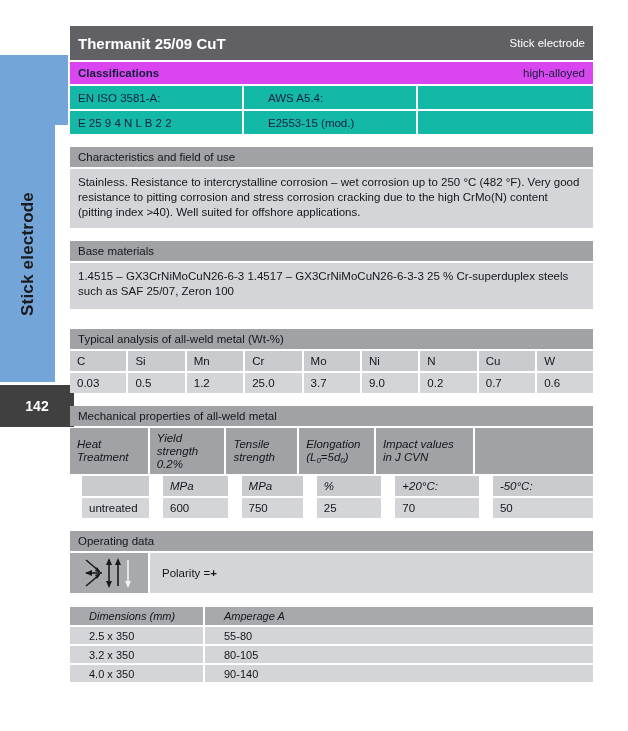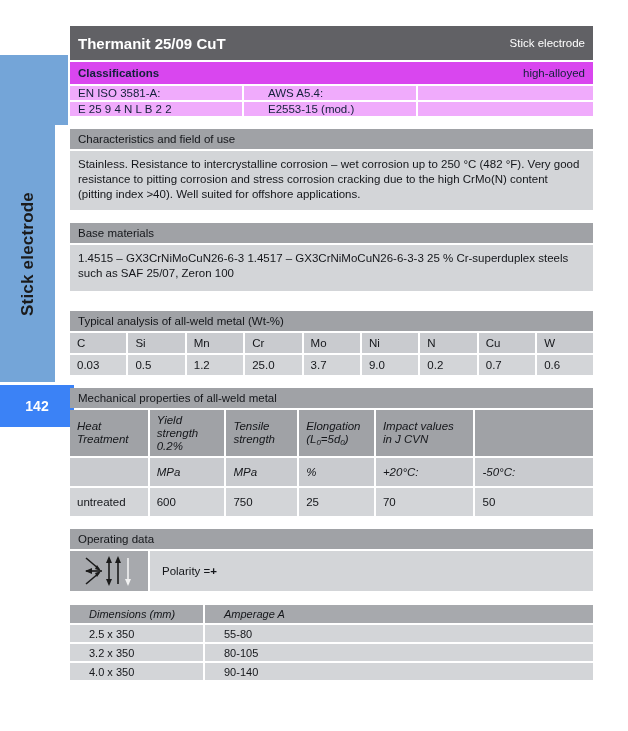--- a/index.html
+++ b/index.html
@@ -52,21 +52,21 @@
     color: #1b1b1b;
     letter-spacing: 0.2px;
     white-space: nowrap;
   }
   #page-number-block {
     position: absolute;
     left: 0;
     top: 385px;
     width: 74px;
     height: 42px;
-    background: #3b82f6;
+    background: #404040;
     display: flex;
     align-items: center;
     justify-content: center;
   }
   #page-number-block span {
     color: #ffffff;
     font-size: 14px;
     font-weight: bold;
   }
 
@@ -115,22 +115,22 @@
   }
   .class-bar .lbl { font-weight: bold; font-size: 11.5px; }
   .class-bar .val { font-size: 11.5px; }
 
   
   .class-row {
     display: flex;
     gap: 2px;
   }
   .class-cell {
-    background: #f0abfc;
-    height: 14px;
+    background: #14b8a6;
+    height: 23px;
     display: flex;
     align-items: center;
     padding: 0 8px;
     box-sizing: border-box;
     font-size: 11.5px;
     color: #13203a;
   }
   .cc-1 { width: 172px; }
   .cc-2 { width: 172px; padding-left: 24px; }
   .cc-3 { flex: 1; }
@@ -195,28 +195,29 @@
     justify-content: center;
   }
   .mw1 { width: 78px; }
   .mw2 { width: 75px; }
   .mw3 { width: 71px; }
   .mw4 { width: 75px; }
   .mw5 { width: 98px; }
   .mw6 { width: 118px; }
   .mech-row { display: flex; gap: 2px; }
   .mech-row .cell {
-    height: 28px;
+    height: 20px;
     display: flex;
     align-items: center;
     padding: 0 7px;
     box-sizing: border-box;
     font-size: 11.5px;
     color: #14161a;
     background: #d3d5d8;
+    margin-left: 12px;
   }
   .mech-row.units .cell {
     background: #c9cbcf;
     font-style: italic;
   }
   sub { font-size: 8px; vertical-align: baseline; position: relative; top: 2px; }
 
   
   .op-row { display: flex; gap: 2px; }
   .op-icon {

